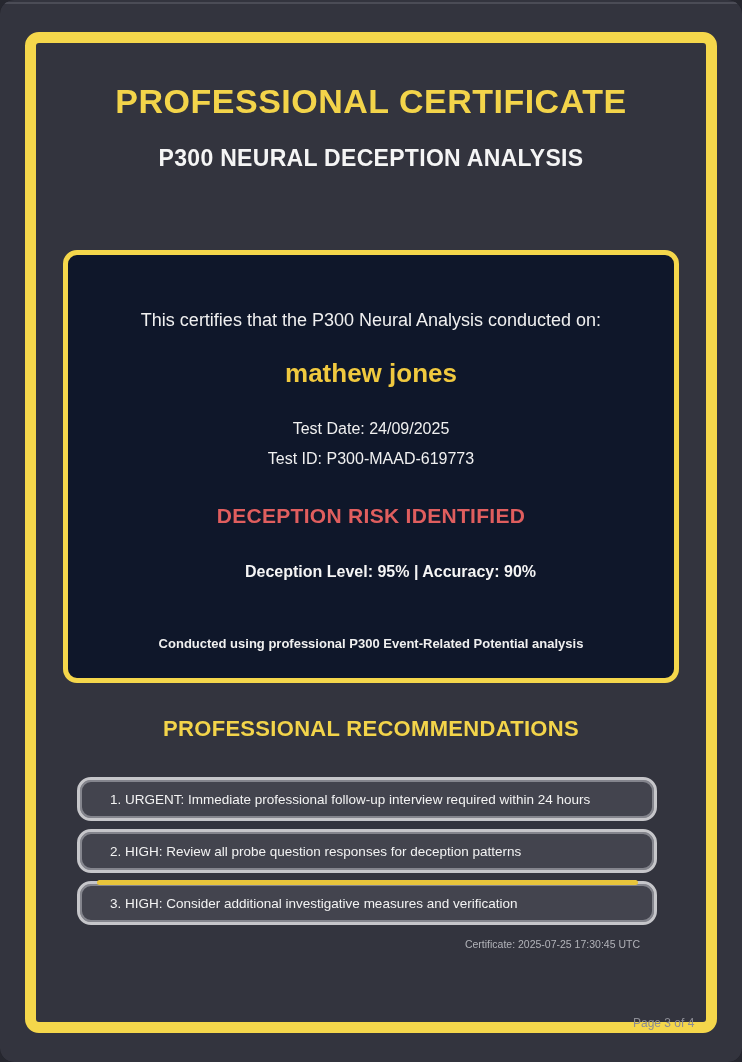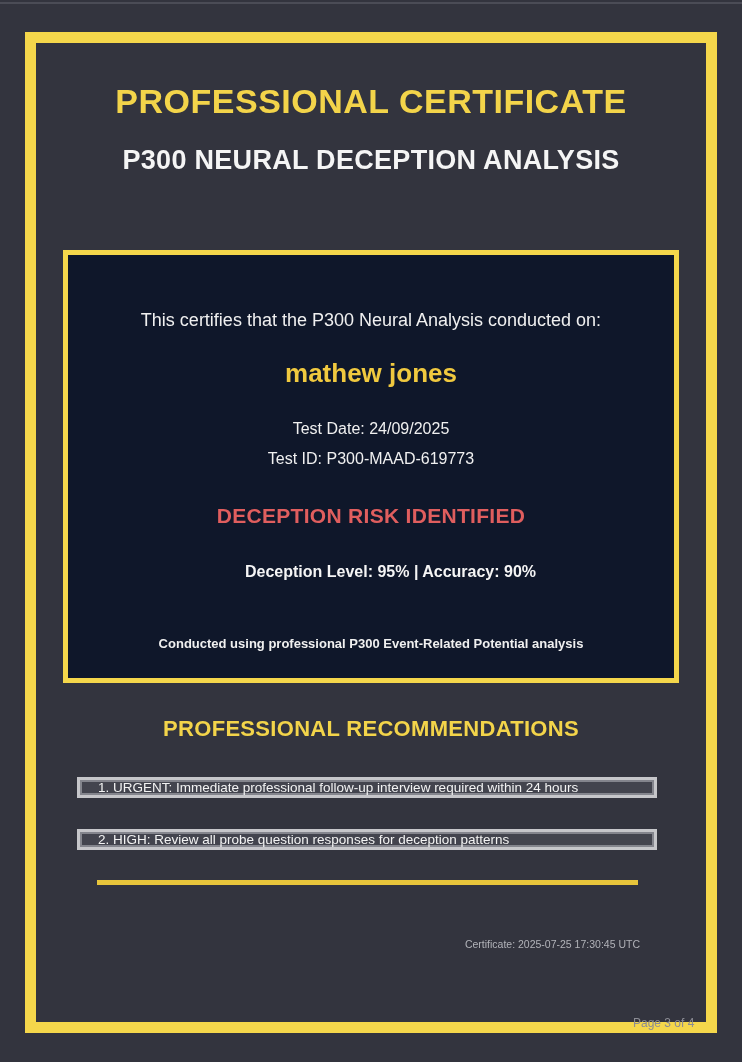--- a/index.html
+++ b/index.html
@@ -1,15 +1,15 @@
 <!DOCTYPE html>
 <html><head>
 <meta charset="utf-8">
 <style>
-  * { margin: 0; padding: 0; box-sizing: border-box; }
+  * { margin: 0; padding: 0; box-sizing: border-box; border-radius: 14px; }
   html, body { background: #26272f; }
   body { font-family: "Liberation Sans", sans-serif; }
 
   .page {
     position: relative;
     width: 742px;
     height: 1062px;
     background: #33343e;
     overflow: hidden;
     margin: 0 auto;
@@ -36,21 +36,21 @@
     font-size: 34px;
     font-weight: bold;
     letter-spacing: 0.5px;
     color: #f3d44a;
   }
 
   .cert-subtitle {
     position: absolute;
     top: 145px; left: 0; right: 0;
     text-align: center;
-    font-size: 27px;
+    font-size: 23px;
     font-weight: bold;
     letter-spacing: 0.3px;
     color: #f5f5f5;
   }
 
   .info-box {
     position: absolute;
     left: 63px; top: 250px;
     width: 616px; height: 433px;
     border: 5px solid #f5d74b;
@@ -75,27 +75,27 @@
     text-align: center;
     font-size: 22px;
     font-weight: bold;
     letter-spacing: 0.3px;
     color: #f3d44a;
   }
 
   .rec-box {
     position: absolute;
     left: 77px;
-    width: 580px; height: 21px;
+    width: 580px; height: 44px;
     background: #43444e;
     border: 3px solid #c6c6ca;
     box-shadow: inset 0 0 0 2px #84858d;
     display: flex;
     align-items: center;
-    padding-left: 18px;
+    padding-left: 30px;
     font-size: 13.5px;
     color: #f3f3f3;
     z-index: 2;
   }
   .rec-box-1 { top: 777px; }
   .rec-box-2 { top: 829px; }
   .rec-box-3 { top: 881px; }
   .rec-box-4 { top: 933px; }
 
   .rec-stripe {
@@ -152,19 +152,22 @@
   <div class="rec-box rec-box-1">
     <span>1. URGENT: Immediate professional follow-up interview required within 24 hours</span>
   </div>
 
   <div class="rec-box rec-box-2">
     <span>2. HIGH: Review all probe question responses for deception patterns</span>
   </div>
 
   <div class="rec-stripe"></div>
 
+  <div class="rec-box rec-box-3">
+    <span>3. HIGH: Consider additional investigative measures and verification</span>
+  </div>
 
 
   <div class="cert-timestamp">Certificate: 2025-07-25 17:30:45 UTC</div>
 
   <div class="page-indicator">Page 3 of 4</div>
 
 </div>
 
 </body></html>

